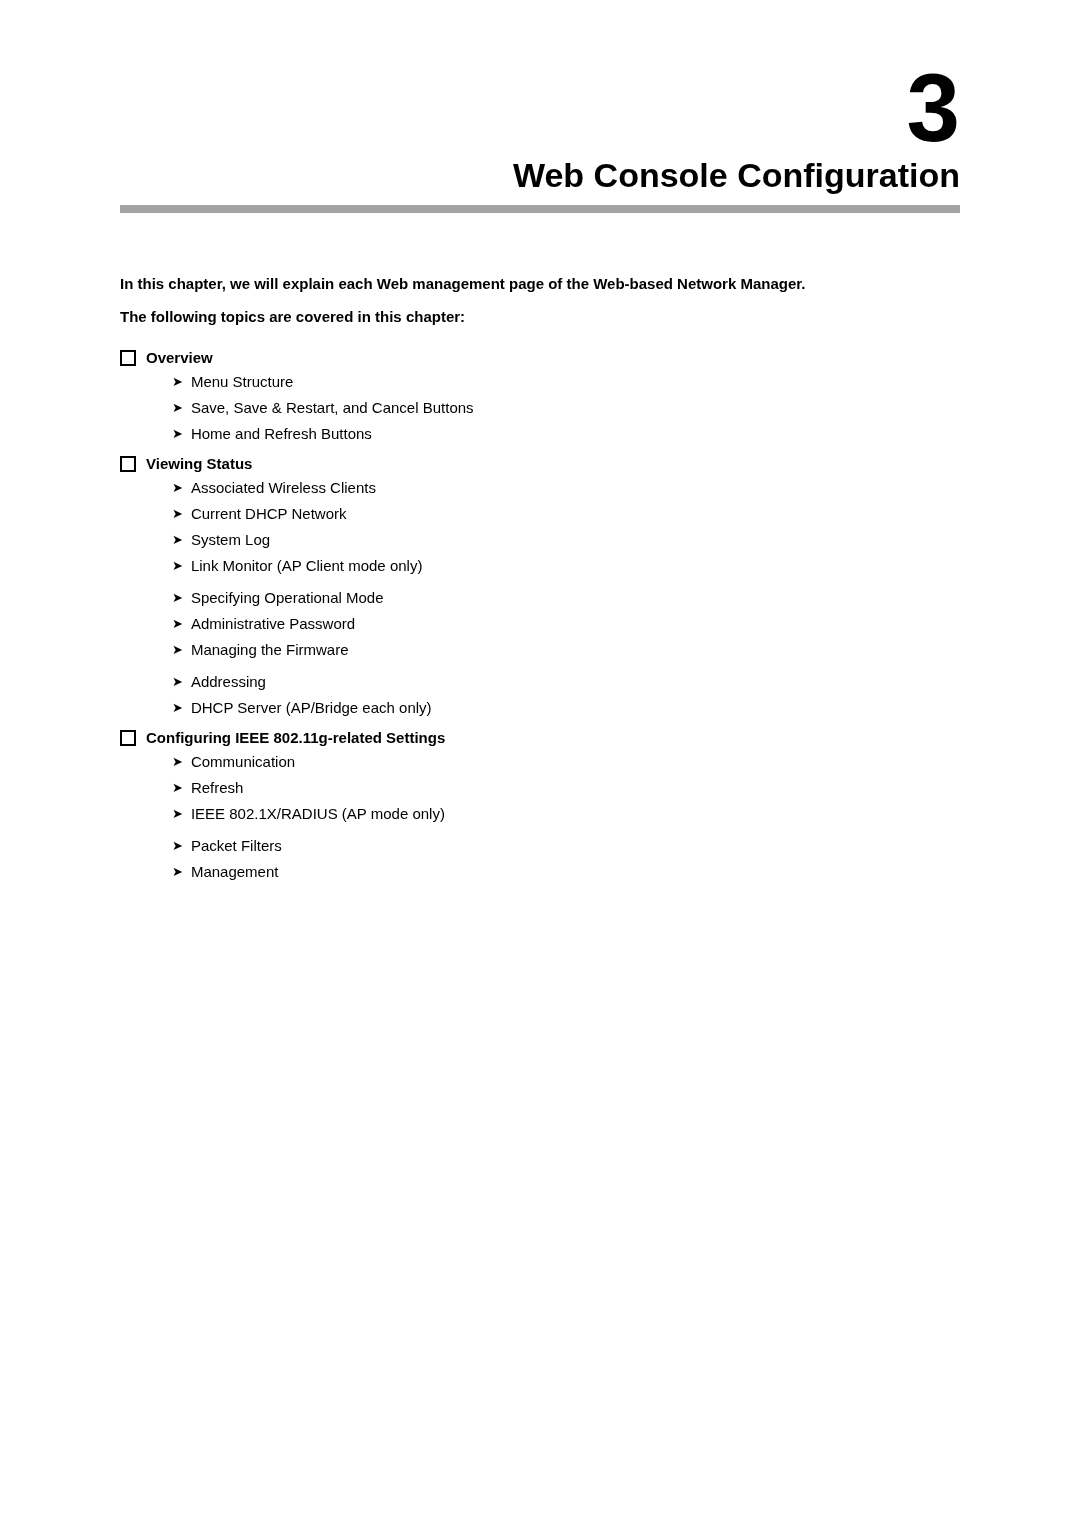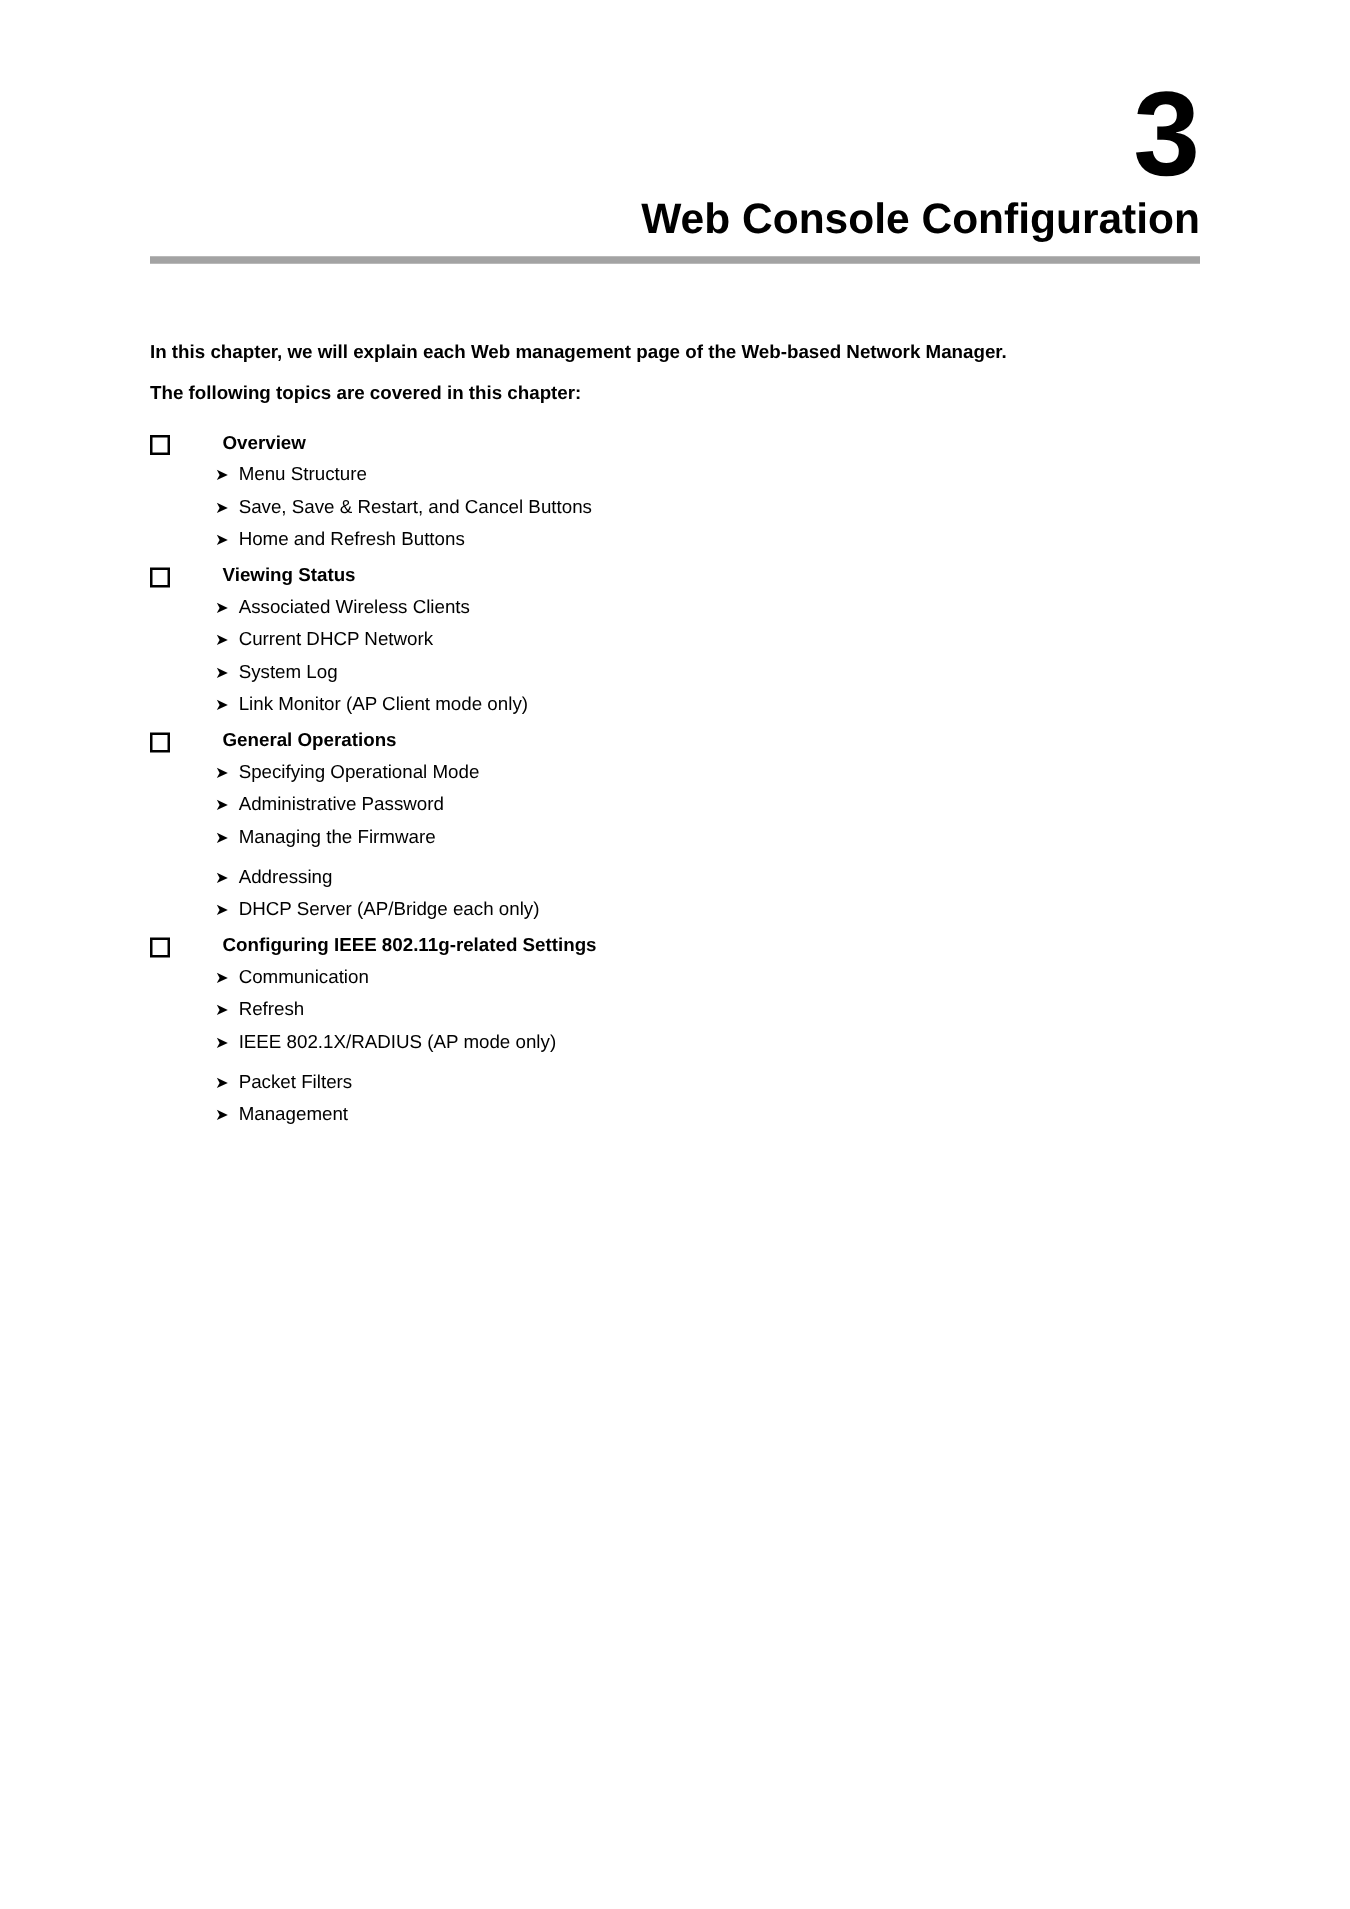--- a/index.html
+++ b/index.html
@@ -34,44 +34,43 @@
       margin-bottom: 0px;
     }
 
     .chapter-title {
       font-size: 34px;
       font-weight: bold;
       font-family: Arial, Helvetica, sans-serif;
       color: #000000;
       text-align: right;
       padding-bottom: 10px;
-      border-bottom: 6px solid #a3a3a3;
+      border-bottom: 8px solid #a3a3a3;
       margin-bottom: 60px;
     }
 
     .intro-text {
       font-size: 15px;
       margin-bottom: 10px;
       line-height: 1.5;
       font-weight: bold;
     }
 
     .toc {
       margin-top: 20px;
     }
 
     .toc-section {
       margin-bottom: 8px;
     }
 
     .toc-heading {
       display: flex;
-      align-items: flex-start;
+      align-items: center;
       margin-bottom: 4px;
-      gap: 32px;
     }
 
     .checkbox-icon {
       display: inline-block;
       width: 16px;
       height: 16px;
       border: 2px solid #000000;
       margin-right: 10px;
       margin-top: 2px;
       flex-shrink: 0;
@@ -153,24 +152,20 @@
             <span class="arrow-icon">➤</span>
             <span>System Log</span>
           </li>
           <li>
             <span class="arrow-icon">➤</span>
             <span>Link Monitor (AP Client mode only)</span>
           </li>
         </ul>
       </div>
       <div class="toc-section">
-        <div class="toc-heading">
-          <span class="checkbox-icon"></span>
-          <span class="toc-heading-text">General Operations</span>
-        </div>
         <ul class="toc-sublist">
           <li>
             <span class="arrow-icon">➤</span>
             <span>Specifying Operational Mode</span>
           </li>
           <li>
             <span class="arrow-icon">➤</span>
             <span>Administrative Password</span>
           </li>
           <li>

